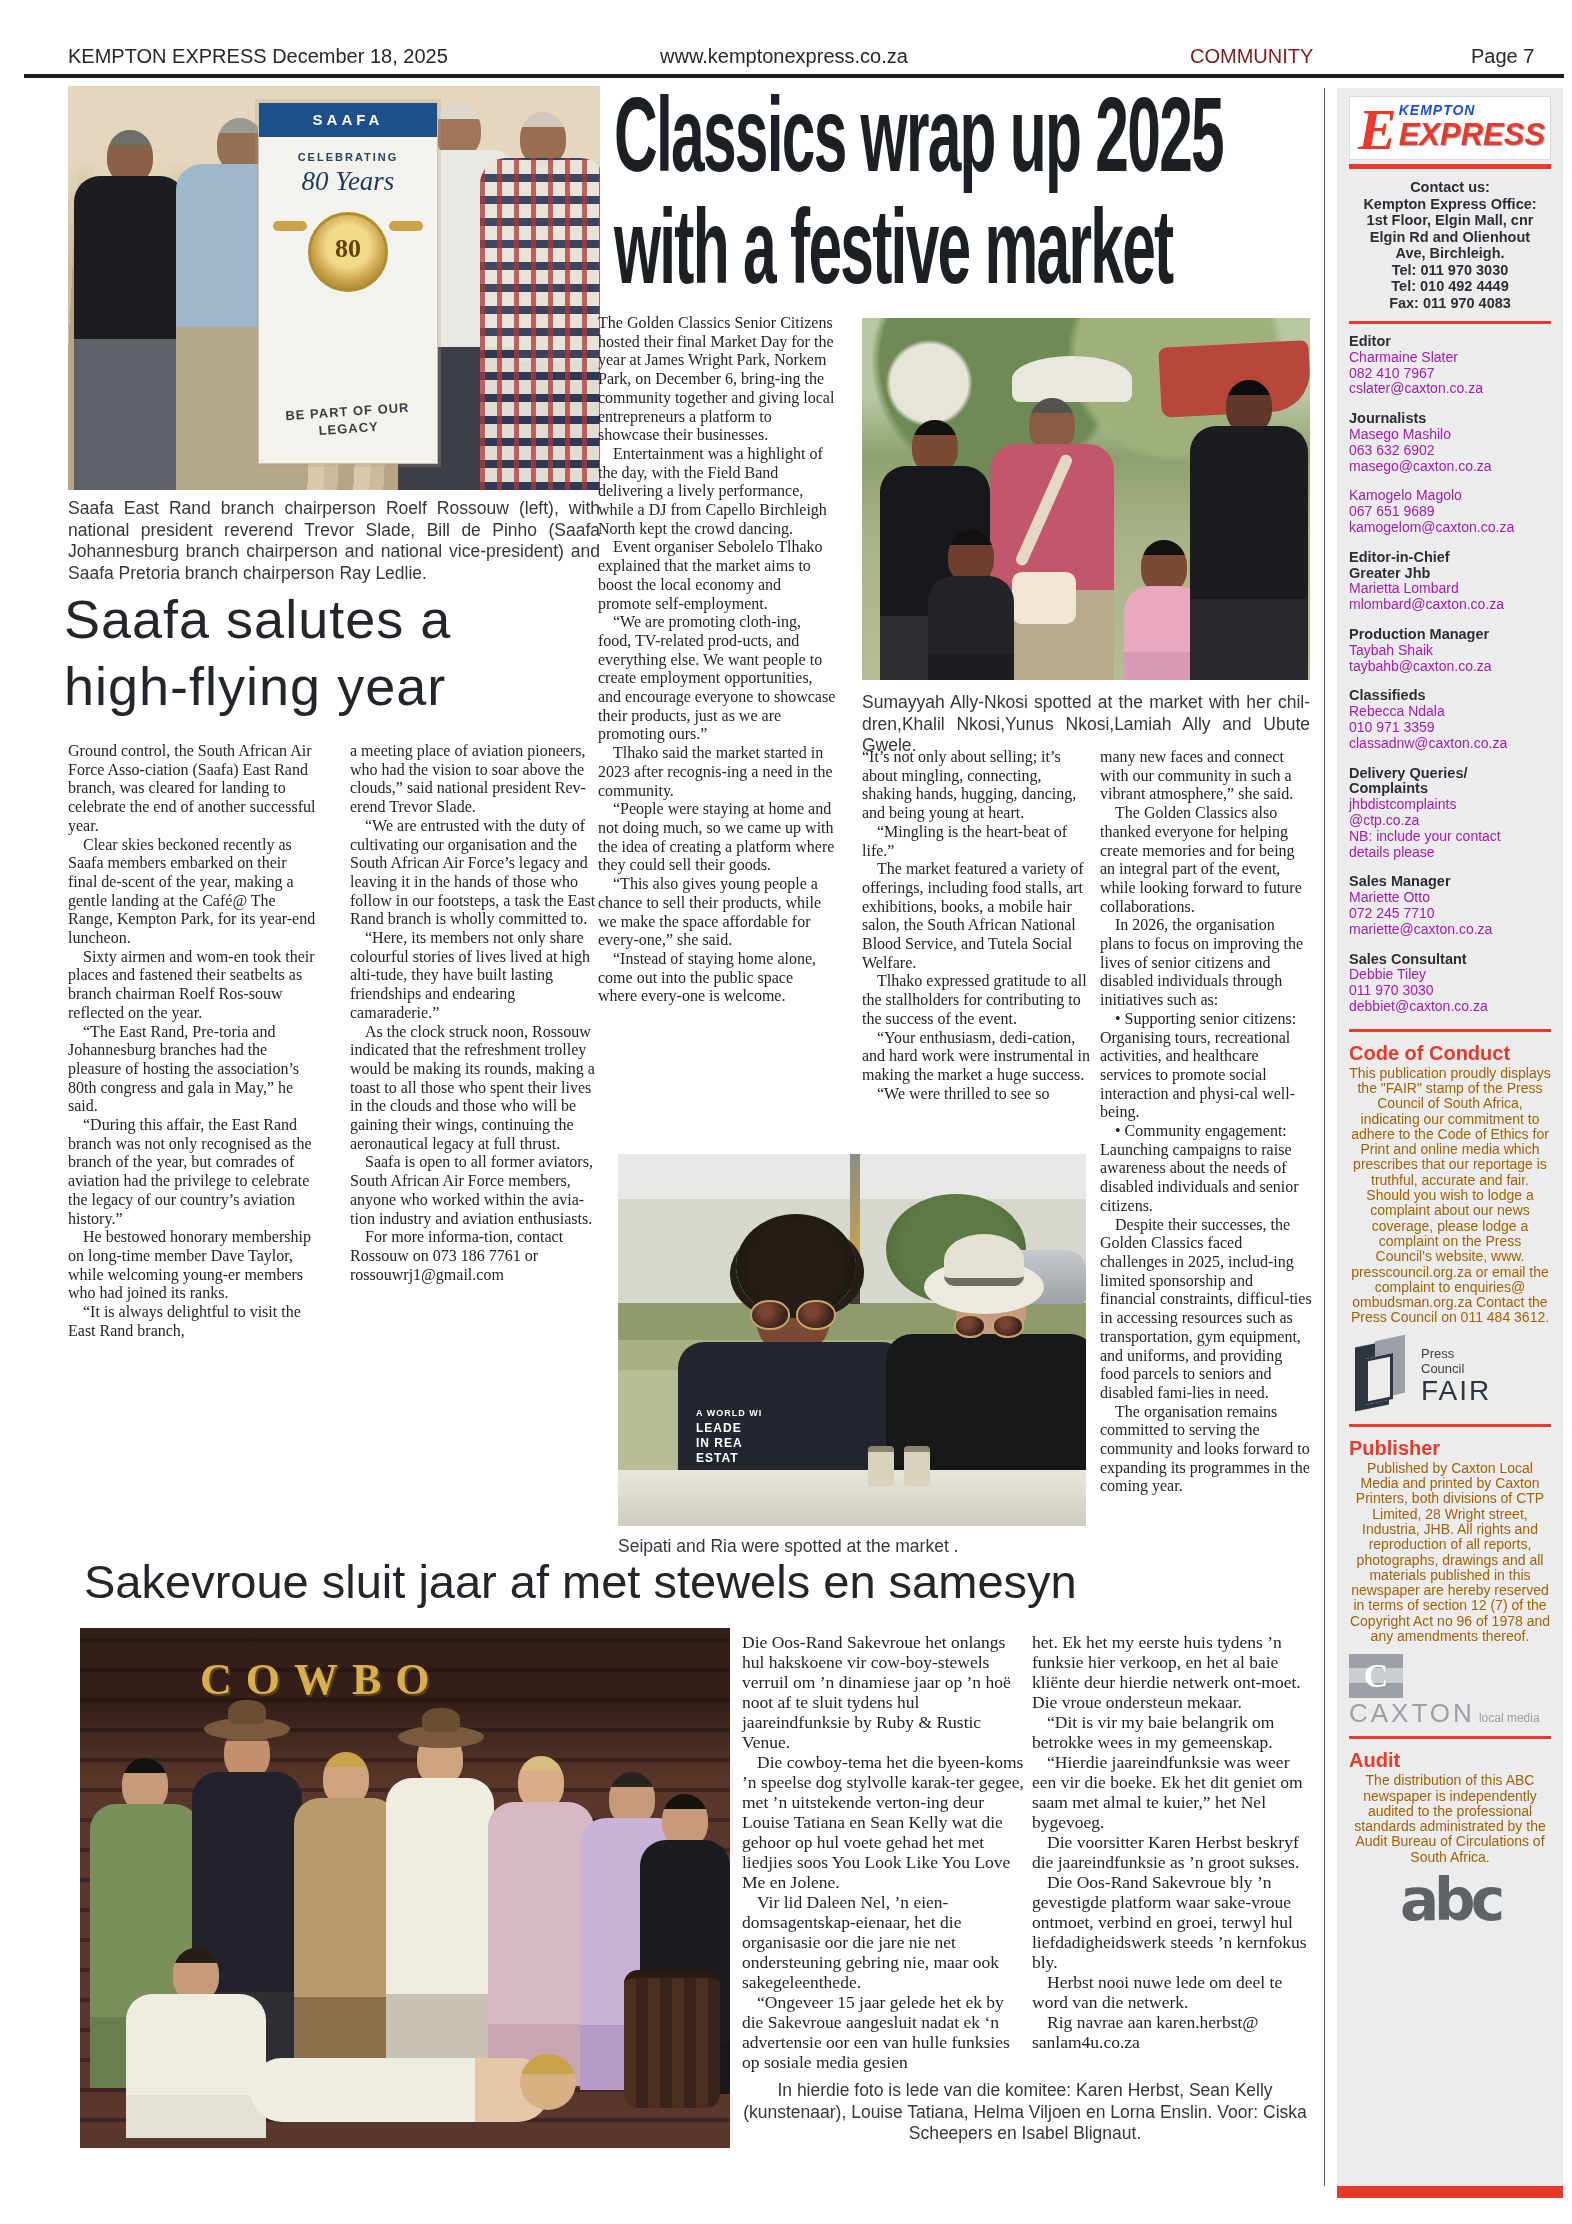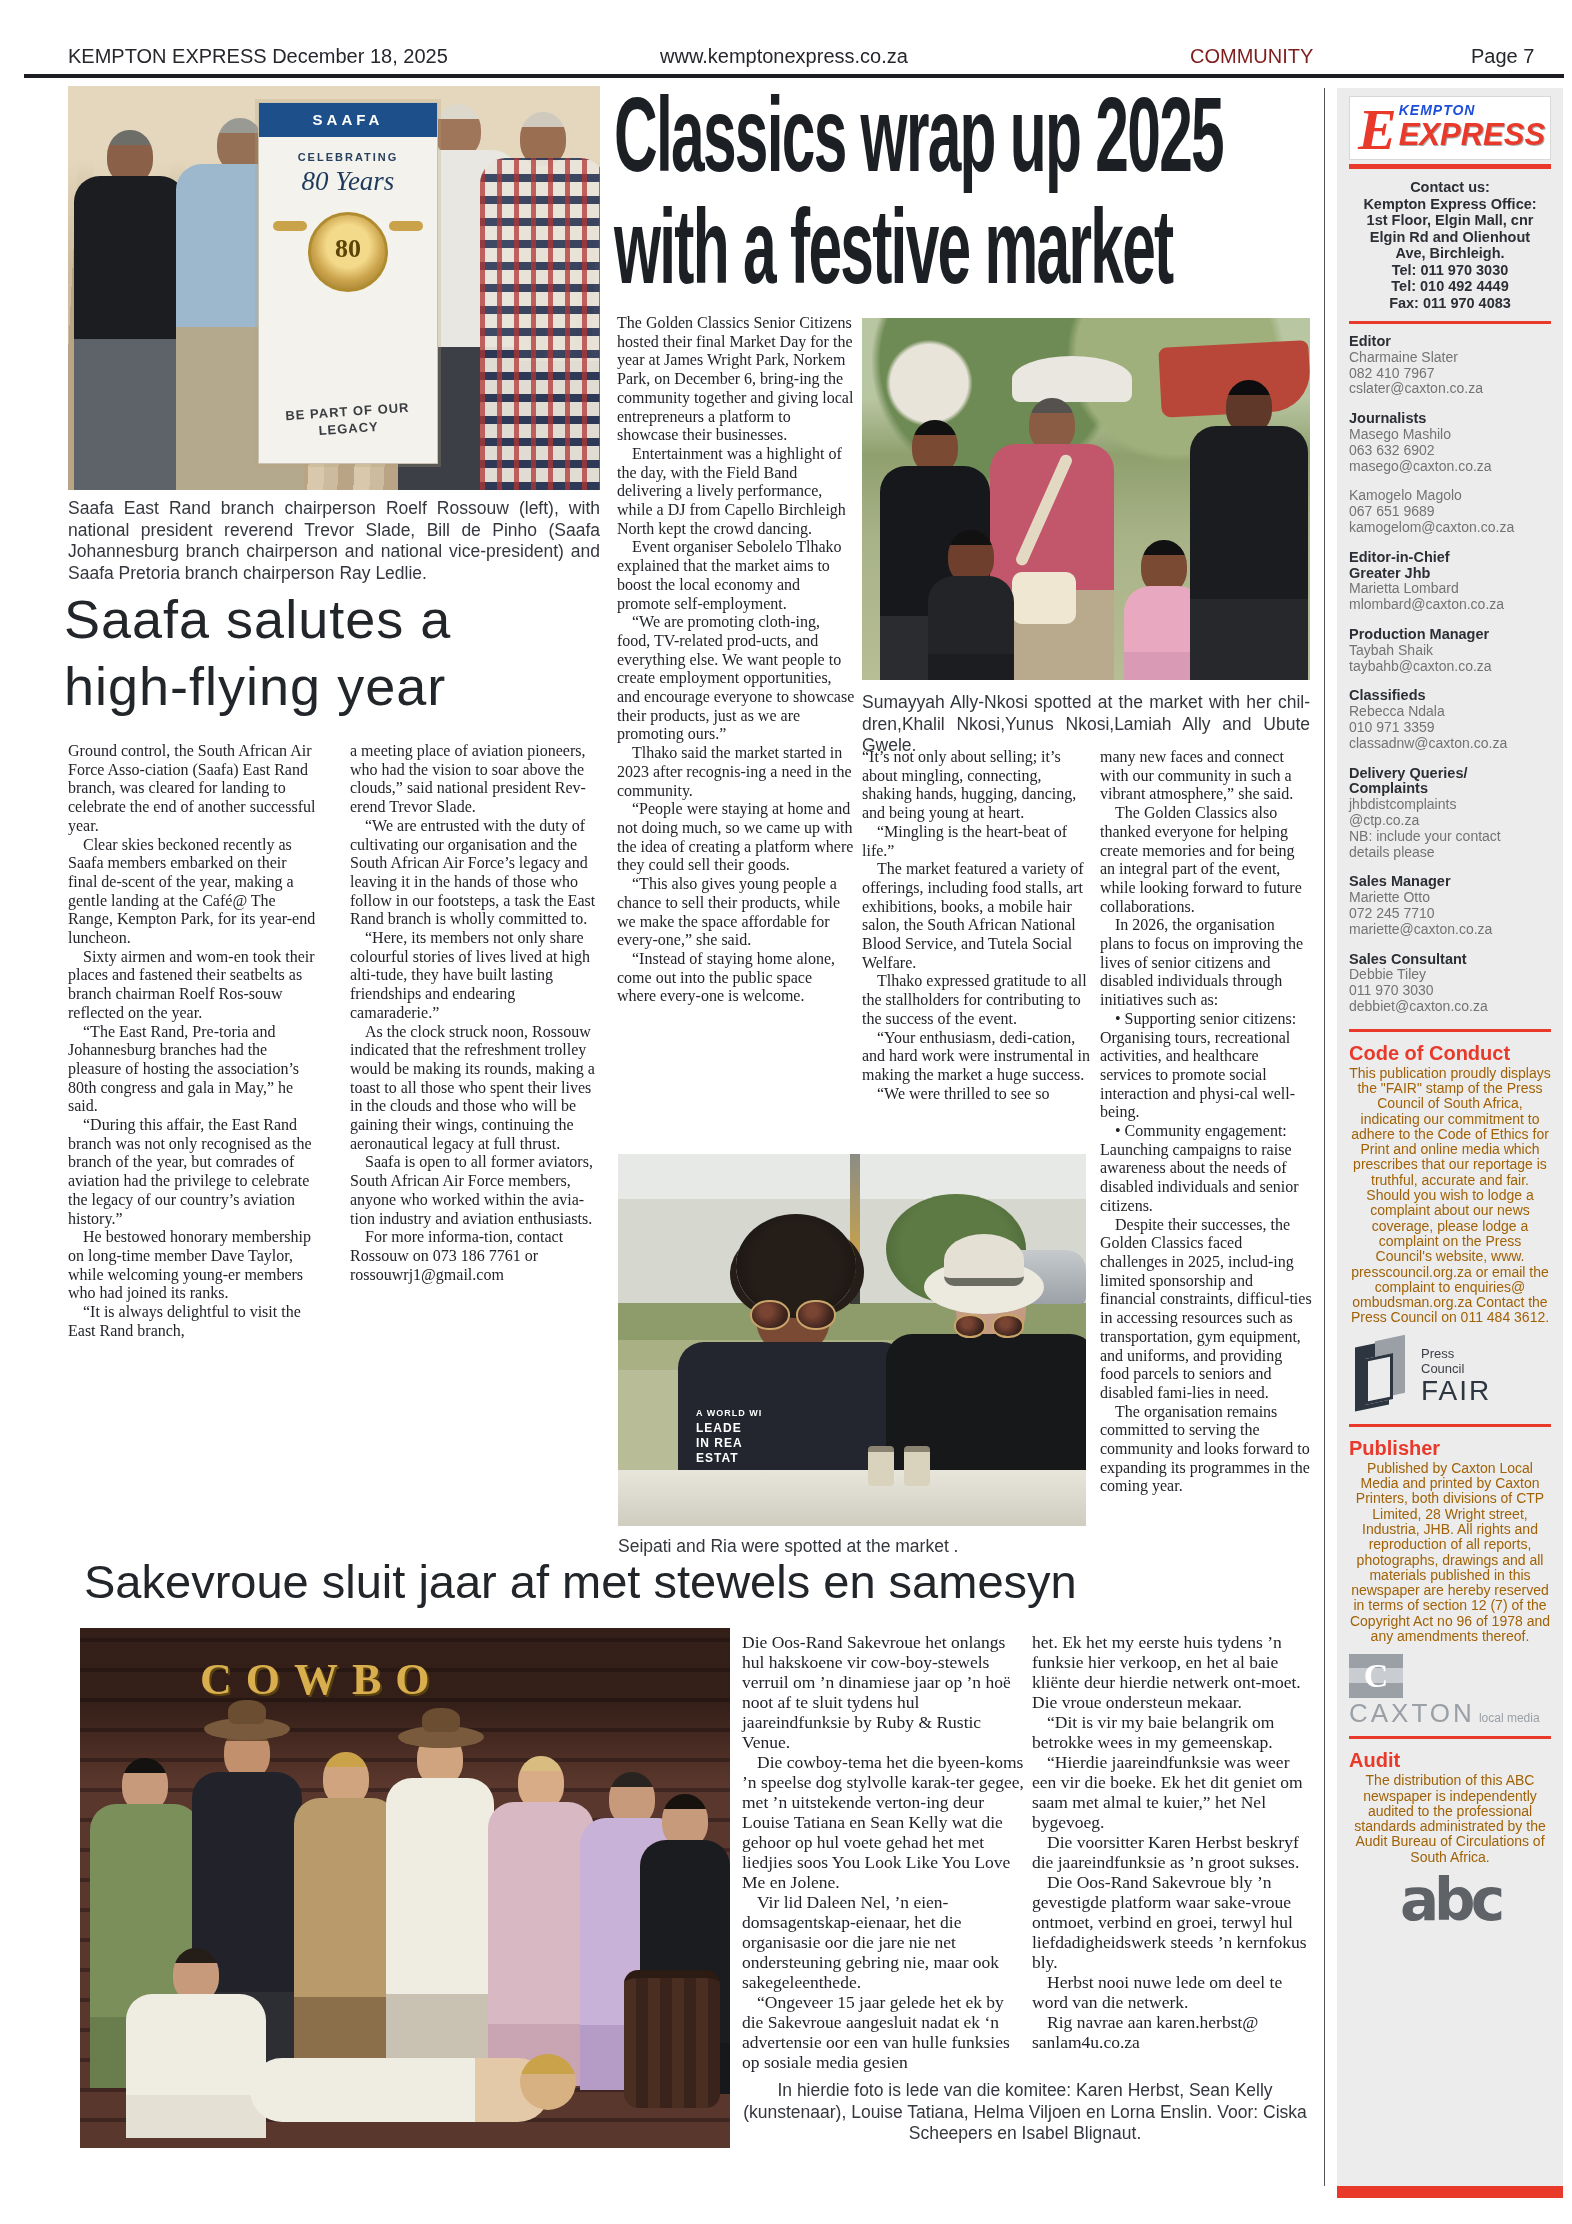--- a/index.html
+++ b/index.html
@@ -107,21 +107,21 @@
   .sb-inner{padding:8px 12px 0 12px;}
   .klogo{background:#fff;border:1px solid #d8d8d8;padding:6px 8px 2px;display:flex;align-items:flex-start;}
   .klogo-e{font:italic bold 58px/54px "Liberation Serif",serif;color:#e8392b;margin-right:2px;}
   .klogo-txt .k1{font:italic bold 14px/15px "Liberation Sans",sans-serif;color:#1d4ed8;letter-spacing:1px;}
   .klogo-txt .k2{font:italic bold 31px/33px "Liberation Sans",sans-serif;color:#e8392b;letter-spacing:0px;text-shadow:1px 1px 0 #aaa;}
   .klogo-bar{height:5px;background:#e8392b;margin:4px 0 10px;}
   .contact{14px;text-align:center;font:bold 14.5px/16.5px "Liberation Sans",sans-serif;color:#2b2e34;}
   .srule{height:3px;background:#e8392b;margin:10px 0;}
   .staff-block{margin-bottom:14px;}
   .staff-title{font:bold 14.5px/15.8px "Liberation Sans",sans-serif;color:#2b2e34;}
-  .staff-line{font:14px/15.8px "Liberation Sans",sans-serif;color:#737373;}
+  .staff-line{font:14px/15.8px "Liberation Sans",sans-serif;color:#a21caf;}
   .red-head{font:bold 20px/22px "Liberation Sans",sans-serif;color:#e8392b;margin:4px 0 2px;}
   .sb-body{font:14px/15.3px "Liberation Sans",sans-serif;color:#a16207;text-align:center;}
   .fair-logo{display:flex;align-items:center;margin:12px 0 6px;}
   .fair-mark{position:relative;width:64px;height:76px;margin-right:8px;}
   .fair-mark i{position:absolute;display:block;}
   .fm1{left:6px;top:6px;width:34px;height:64px;background:#2c3540;transform:skewY(-12deg);}
   .fm2{left:26px;top:0;width:30px;height:58px;background:#9aa0a6;transform:skewY(-12deg);}
   .fm3{left:16px;top:18px;width:22px;height:40px;background:#ececec;transform:skewY(-12deg);border:3px solid #2c3540;}
   .fair-text div{font:13px/15px "Liberation Sans",sans-serif;color:#3a3f46;}
   .fair-big{font:28px/30px "Liberation Sans",sans-serif !important;letter-spacing:2px;color:#2c3540 !important;}
@@ -185,21 +185,21 @@
       <p>“Here, its members not only share colourful stories of lives lived at high alti-tude, they have built lasting friendships and endearing camaraderie.”</p>
       <p>As the clock struck noon, Rossouw indicated that the refreshment trolley would be making its rounds, making a toast to all those who spent their lives in the clouds and those who will be gaining their wings, continuing the aeronautical legacy at full thrust.</p>
       <p>Saafa is open to all former aviators, South African Air Force members, anyone who worked within the avia-tion industry and aviation enthusiasts.</p>
       <p>For more informa-tion, contact Rossouw on 073 186 7761 or rossouwrj1@gmail.com</p>
     </div>
 
   <div class="classics-hl">
     <div class="line">Classics wrap up 2025</div>
     <div class="line">with a festive market</div>
   </div>
-  <div class="body-col" style="left:617px;top:314px;width:238px;height:836px">
+  <div class="body-col" style="left:598px;top:314px;width:238px;height:836px">
       <p>The Golden Classics Senior Citizens hosted their final Market Day for the year at James Wright Park, Norkem Park, on December 6, bring-ing the community together and giving local entrepreneurs a platform to showcase their businesses.</p>
       <p>Entertainment was a highlight of the day, with the Field Band delivering a lively performance, while a DJ from Capello Birchleigh North kept the crowd dancing.</p>
       <p>Event organiser Sebolelo Tlhako explained that the market aims to boost the local economy and promote self-employment.</p>
       <p>“We are promoting cloth-ing, food, TV-related prod-ucts, and everything else. We want people to create employment opportunities, and encourage everyone to showcase their products, just as we are promoting ours.”</p>
       <p>Tlhako said the market started in 2023 after recognis-ing a need in the community.</p>
       <p>“People were staying at home and not doing much, so we came up with the idea of creating a platform where they could sell their goods.</p>
       <p>“This also gives young people a chance to sell their products, while we make the space affordable for every-one,” she said.</p>
       <p>“Instead of staying home alone, come out into the public space where every-one is welcome.</p>
     </div>
 

